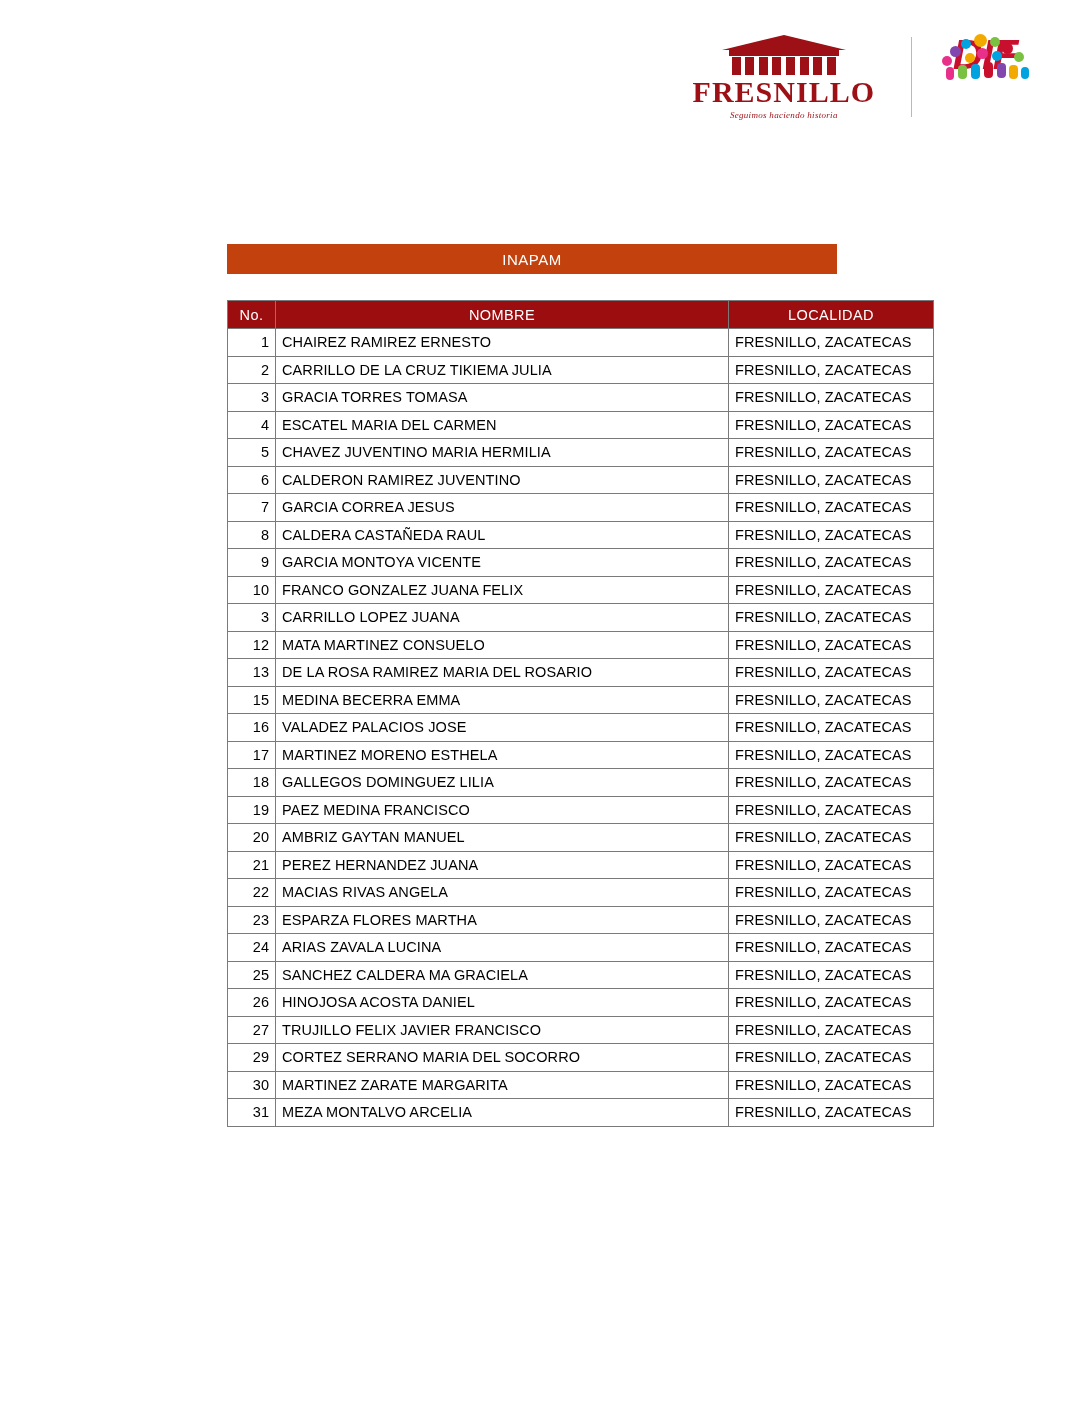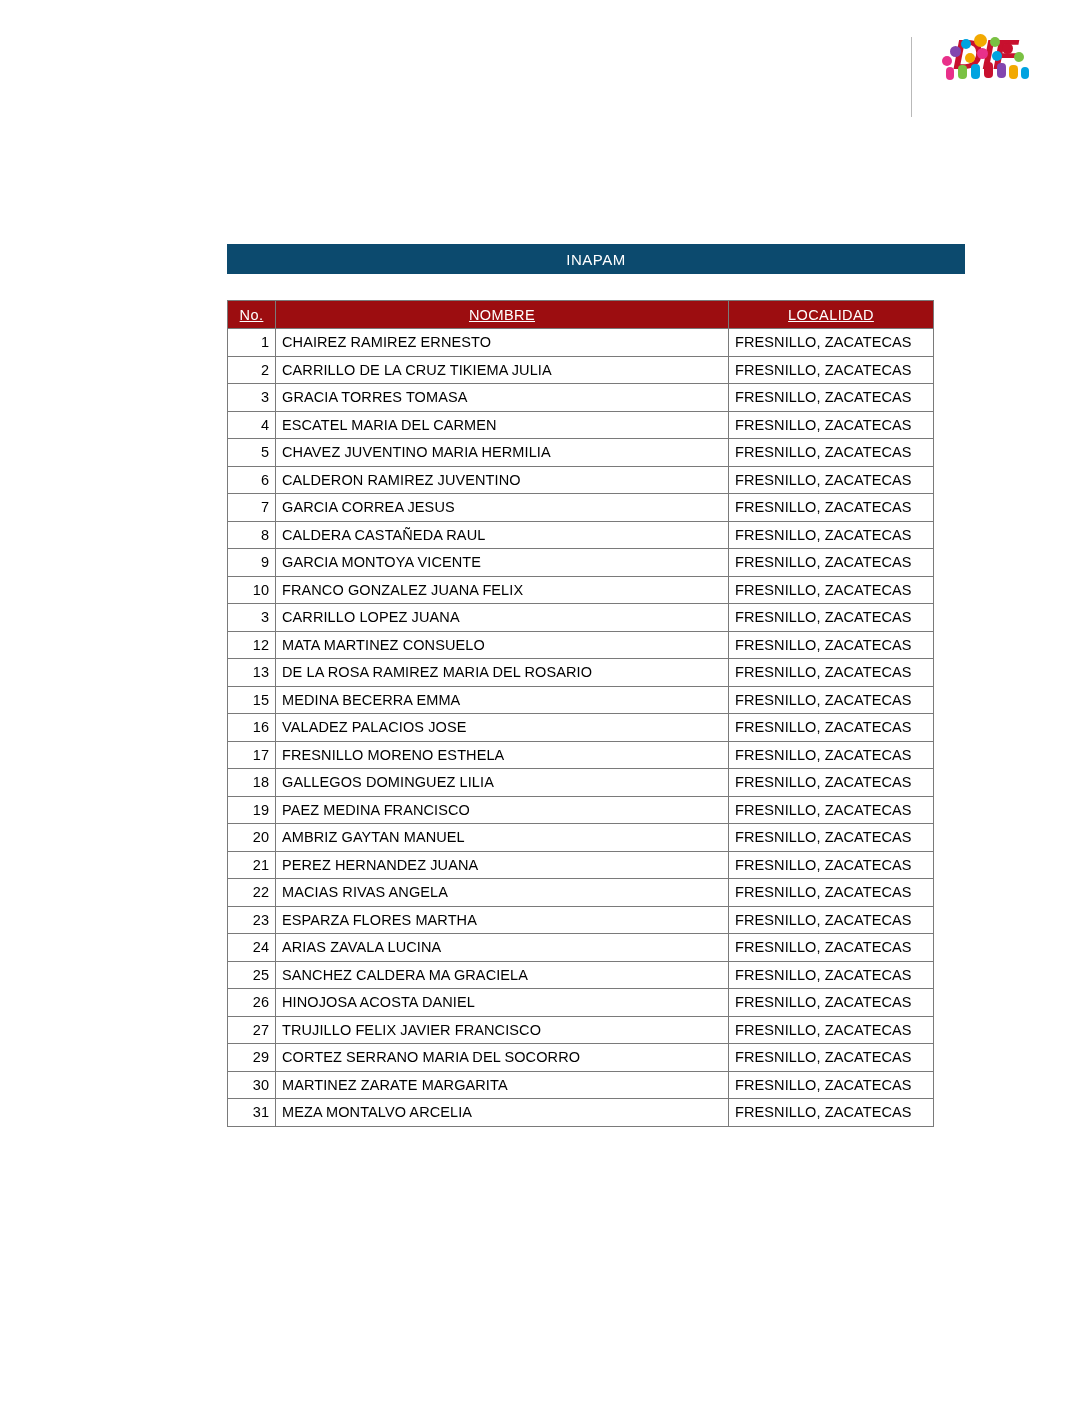--- a/index.html
+++ b/index.html
@@ -128,23 +128,23 @@
     letter-spacing: -1px;
     line-height: 1;
     margin-bottom: 2px;
   }
 
   
   .title-bar {
     position: absolute;
     top: 244px;
     left: 227px;
-    width: 738px;
+    width: 610px;
     height: 30px;
-    background: #0c4a6e;
+    background: #c2410c;
     color: #ffffff;
     font-size: 15px;
     display: flex;
     align-items: center;
     justify-content: center;
     letter-spacing: 0.5px;
   }
 
   
   .table-wrap {
@@ -168,21 +168,20 @@
     white-space: nowrap;
   }
   table.roster thead th {
     background: #9c0d10;
     color: #ffffff;
     font-weight: normal;
     text-align: center;
     letter-spacing: 0.4px;
     font-size: 14.5px;
     height: 28px;
-    text-decoration: underline;
   }
   col.c-no { width: 48px; }
   col.c-nombre { width: 453px; }
   col.c-loc { width: 205px; }
 
   td.num {
     text-align: right;
     padding-right: 8px;
   }
   td.nombre {
@@ -194,20 +193,38 @@
     letter-spacing: 0.1px;
   }
 </style>
 </head>
 <body>
 
 <div class="page">
 
   <div class="header">
 
+    <div class="fresnillo-logo">
+      <div class="fres-building">
+        <div class="roof"></div>
+        <div class="pediment"></div>
+        <div class="cols">
+          <i></i>
+            <i></i>
+            <i></i>
+            <i></i>
+            <i></i>
+            <i></i>
+            <i></i>
+            <i></i>
+        </div>
+      </div>
+      <div class="fres-name">FRESNILLO</div>
+      <div class="fres-tag">Seguimos haciendo historia</div>
+    </div>
 
     <div class="divider-vert"></div>
 
     <div class="dif-logo">
       <div class="dif-dots">
         <span style="left:44px; top:0px; width:13px; height:13px; background:#f2a900;"></span>
         <span style="left:60px; top:3px; width:10px; height:10px; background:#7ac143;"></span>
         <span style="left:31px; top:5px; width:10px; height:10px; background:#00a3e0;"></span>
         <span style="left:72px; top:9px; width:11px; height:11px; background:#c8102e;"></span>
         <span style="left:20px; top:12px; width:11px; height:11px; background:#8246af;"></span>
@@ -318,21 +335,21 @@
             <td class="nombre">MEDINA BECERRA EMMA</td>
             <td class="loc">FRESNILLO, ZACATECAS</td>
           </tr>
         <tr>
             <td class="num">16</td>
             <td class="nombre">VALADEZ PALACIOS JOSE</td>
             <td class="loc">FRESNILLO, ZACATECAS</td>
           </tr>
         <tr>
             <td class="num">17</td>
-            <td class="nombre">FRESNILLO MORENO ESTHELA</td>
+            <td class="nombre">MARTINEZ MORENO ESTHELA</td>
             <td class="loc">FRESNILLO, ZACATECAS</td>
           </tr>
         <tr>
             <td class="num">18</td>
             <td class="nombre">GALLEGOS DOMINGUEZ LILIA</td>
             <td class="loc">FRESNILLO, ZACATECAS</td>
           </tr>
         <tr>
             <td class="num">19</td>
             <td class="nombre">PAEZ MEDINA FRANCISCO</td>

